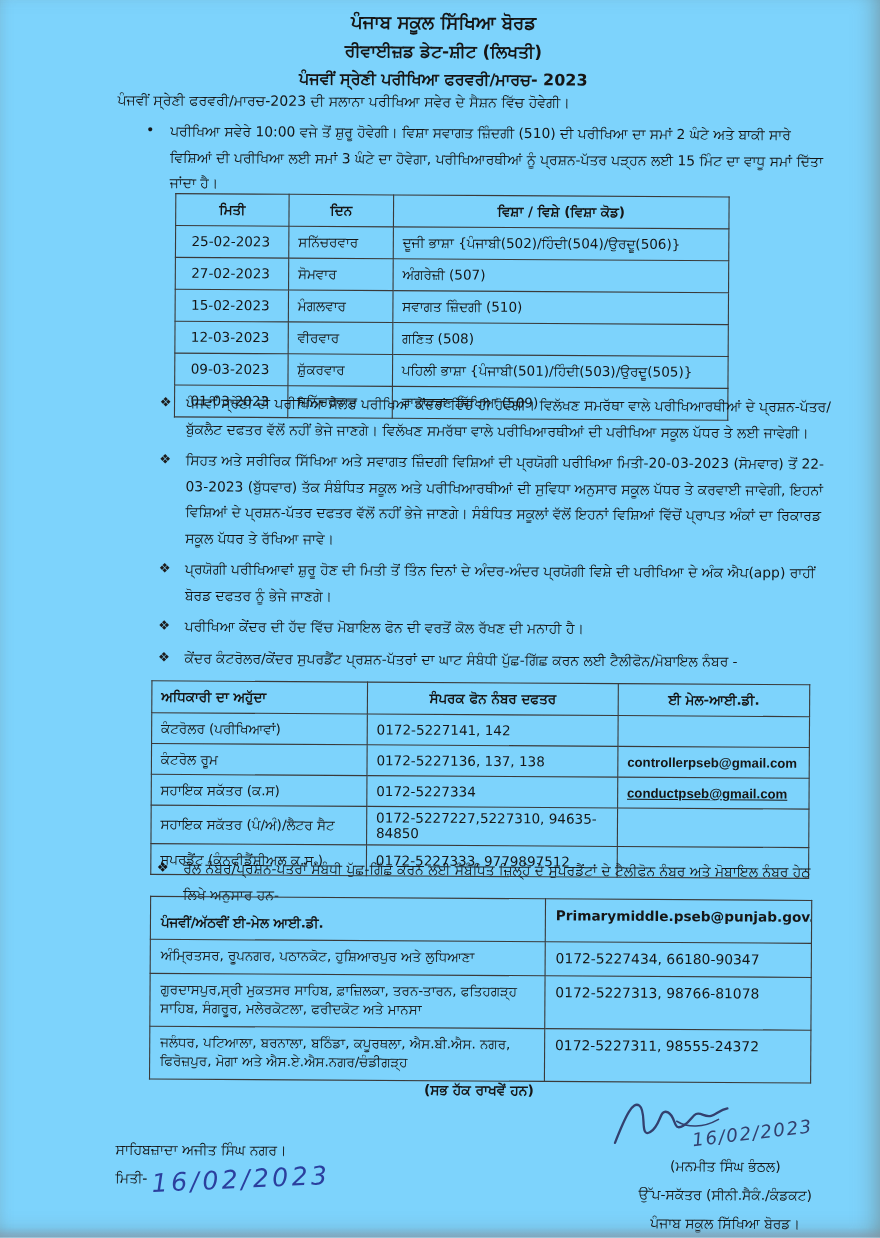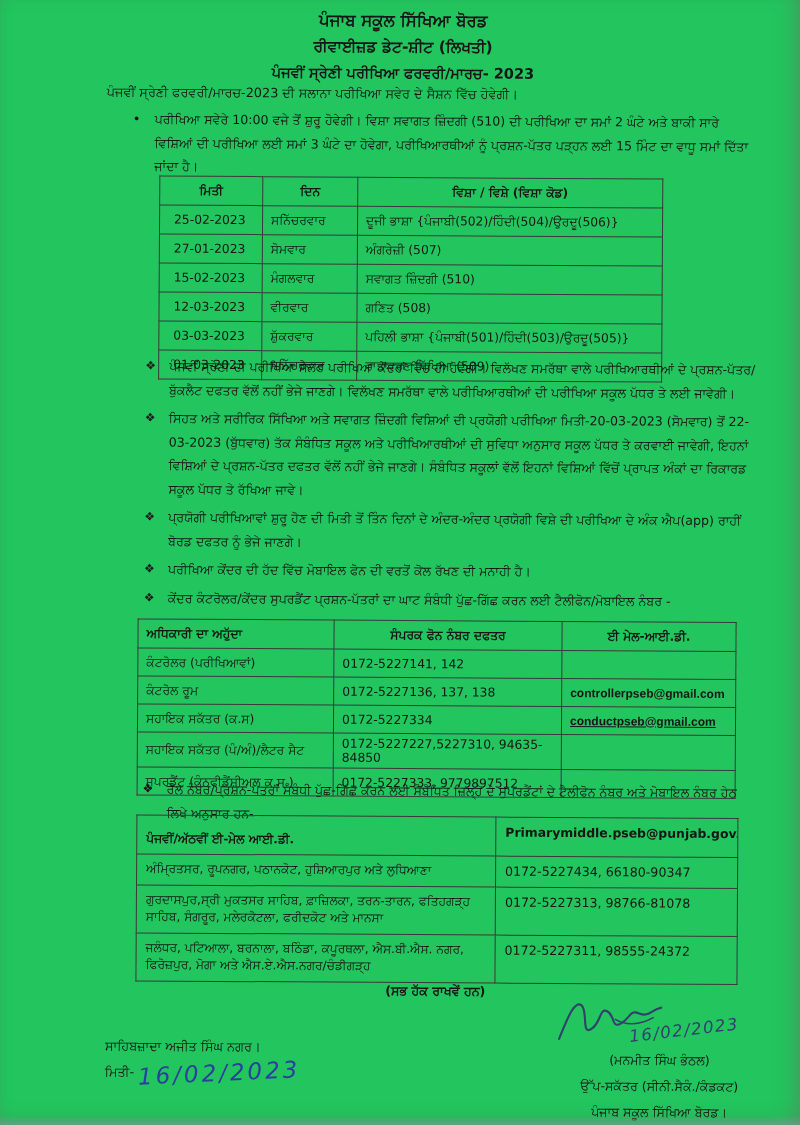--- a/index.html
+++ b/index.html
@@ -5,21 +5,21 @@
   html,body{margin:0;padding:0;}
   body{
     width:800px;height:1125px;
     background:#e9e7e2;
     font-family:"DejaVu Sans","Liberation Sans",sans-serif;
     color:#161616;
     -webkit-font-smoothing:antialiased;
   }
   .page{
     position:relative;width:800px;height:1125px;overflow:hidden;
-    background:#22c55e;
+    background:#7dd3fc;
     box-shadow:
       inset -16px 0 22px -14px rgba(110,105,95,.55),
       inset 0 -16px 20px -14px rgba(110,105,95,.40),
       inset 10px 0 16px -14px rgba(110,105,95,.28);
   }
   .page::after{ 
     content:"";position:absolute;left:0;right:0;bottom:0;height:9px;
     background:linear-gradient(to bottom,rgba(150,160,175,0),rgba(140,152,170,.5));
     pointer-events:none;
   }
@@ -112,36 +112,36 @@
           <th>ਵਿਸ਼ਾ / ਵਿਸ਼ੇ (ਵਿਸ਼ਾ ਕੋਡ)</th>
         </tr>
       </thead>
       <tbody>
         <tr>
           <td class="c1">25-02-2023</td>
           <td>ਸਨਿੱਚਰਵਾਰ</td>
           <td>ਦੂਜੀ ਭਾਸ਼ਾ {ਪੰਜਾਬੀ(502)/ਹਿੰਦੀ(504)/ਉਰਦੂ(506)}</td>
         </tr>
         <tr>
-          <td class="c1">27-01-2023</td>
+          <td class="c1">27-02-2023</td>
           <td>ਸੋਮਵਾਰ</td>
           <td>ਅੰਗਰੇਜ਼ੀ (507)</td>
         </tr>
         <tr>
           <td class="c1">15-02-2023</td>
           <td>ਮੰਗਲਵਾਰ</td>
           <td>ਸਵਾਗਤ ਜ਼ਿੰਦਗੀ (510)</td>
         </tr>
         <tr>
           <td class="c1">12-03-2023</td>
           <td>ਵੀਰਵਾਰ</td>
           <td>ਗਣਿਤ (508)</td>
         </tr>
         <tr>
-          <td class="c1">03-03-2023</td>
+          <td class="c1">09-03-2023</td>
           <td>ਸ਼ੁੱਕਰਵਾਰ</td>
           <td>ਪਹਿਲੀ ਭਾਸ਼ਾ {ਪੰਜਾਬੀ(501)/ਹਿੰਦੀ(503)/ਉਰਦੂ(505)}</td>
         </tr>
         <tr>
           <td class="c1">01-03-2023</td>
           <td>ਸਨਿੱਚਰਵਾਰ</td>
           <td>ਵਾਤਾਵਰਣ ਸਿੱਖਿਆ (509)</td>
         </tr>
       </tbody>
     </table>

